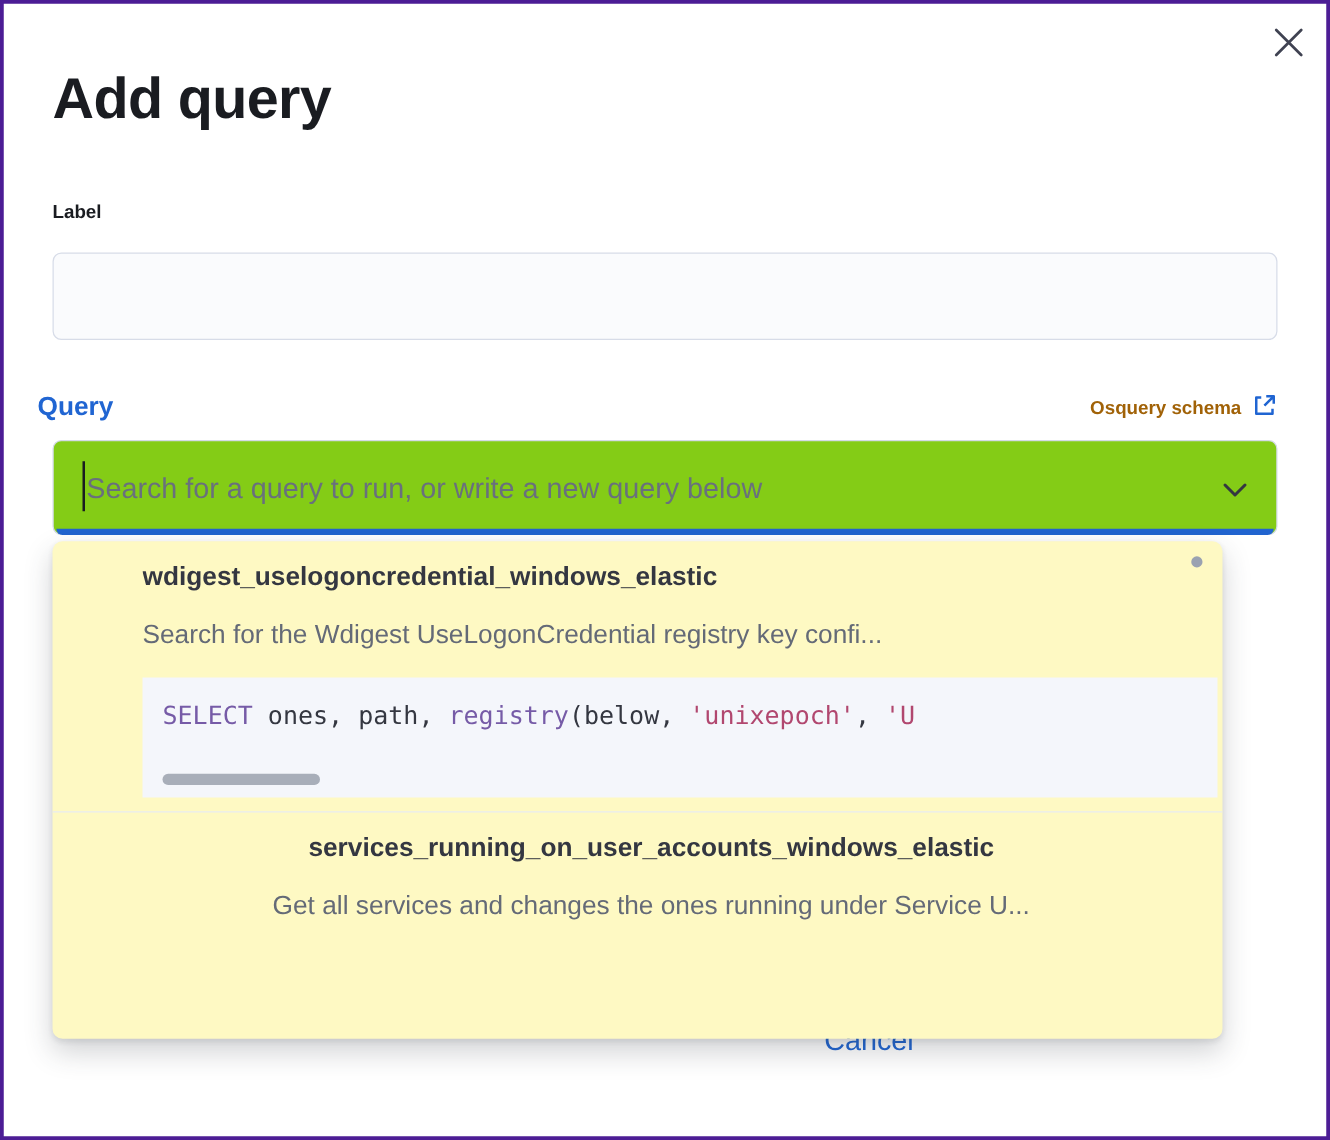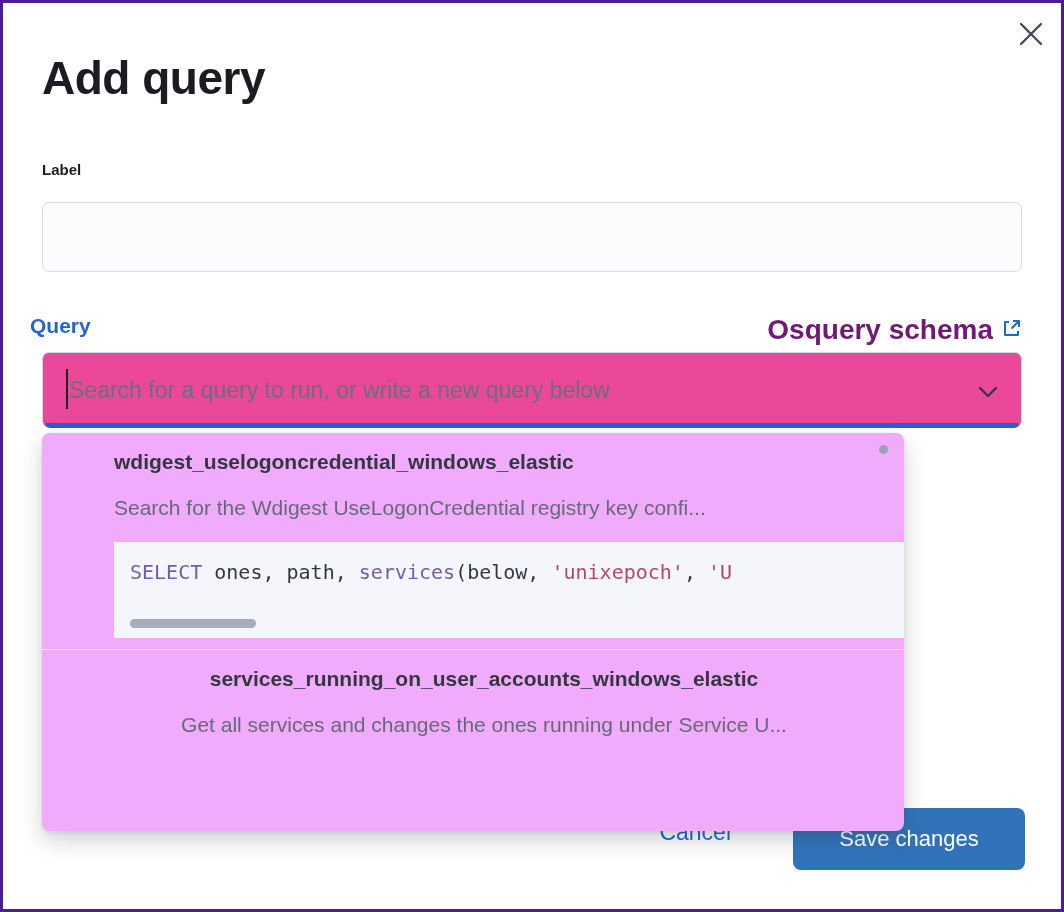--- a/index.html
+++ b/index.html
@@ -33,28 +33,28 @@
     font-size:22px; padding:0 20px; color:#343741; outline:none;
   }
 
   
   .query-row-label {
     position:absolute; left:27px; top:311px;
     font-size:21px; font-weight:700; color:#2065d2;
   }
   .schema-link {
     position:absolute; right:39px; top:311px;
-    font-size:28px; font-weight:600; color:#701a75; text-decoration:none;
+    font-size:15px; font-weight:600; color:#a16207; text-decoration:none;
     display:flex; align-items:center; gap:8px;
   }
 
   
   .combobox {
     position:absolute; left:39px; top:349px; width:980px; height:76px;
-    background:#ec4899; border:1px solid #d3dae6; border-radius:7px;
+    background:#84cc16; border:1px solid #d3dae6; border-radius:7px;
   }
   .combo-input {
     position:absolute; left:0; top:0; width:100%; height:100%;
     border:none; background:transparent; outline:none;
     font-size:23px; color:#343741; padding:0 60px 0 26px;
     font-family:"Liberation Sans", sans-serif;
   }
   .combo-input::placeholder { color:#69707d; opacity:1; }
   .caret {
     position:absolute; left:23px; top:16px; width:2px; height:40px; background:#1a1c21;
@@ -77,22 +77,22 @@
   }
   .save-btn {
     position:absolute; right:36px; top:805px; width:232px; height:62px;
     background:#3173b9; border:none; border-radius:8px; cursor:pointer;
     font-size:22px; font-weight:500; color:#ffffff;
     font-family:"Liberation Sans", sans-serif;
   }
 
   
   .dropdown {
-    position:absolute; left:39px; top:430px; width:862px; height:398px;
-    background:#f0abfc; border-radius:8px; z-index:5; overflow:hidden;
+    position:absolute; left:39px; top:430px; width:936px; height:398px;
+    background:#fef9c3; border-radius:8px; z-index:5; overflow:hidden;
     box-shadow:0 10px 22px rgba(52,55,65,0.22), 0 2px 4px rgba(52,55,65,0.10);
   }
   .scroll-dot {
     position:absolute; top:12px; right:16px; width:9px; height:9px;
     border-radius:50%; background:#9aa2b1;
   }
   .option { padding:16px 50px 11px 72px; cursor:pointer; }
   .option + .option { border-top:1px solid #e7ebf1;text-align:center; }
   .opt-title {
     font-size:21px; line-height:26px; font-weight:700; color:#343741;
@@ -152,29 +152,28 @@
     <div class="caret"></div>
     <div class="chevron">
       <svg width="26" height="26" viewBox="0 0 26 26">
         <path d="M5 9 L13 17 L21 9" stroke="#343741" stroke-width="2.4" fill="none" stroke-linecap="round" stroke-linejoin="round"></path>
       </svg>
     </div>
     <div class="focus-bar"></div>
   </div>
 
   <button class="cancel-btn">Cancel</button>
-  <button class="save-btn">Save changes</button>
 
   <div class="dropdown">
     <div>
   <div class="option">
     <div class="opt-title">wdigest_uselogoncredential_windows_elastic</div>
     <div class="opt-desc">Search for the Wdigest UseLogonCredential registry key confi...</div>
     <div class="opt-code">
-      <code class="code-line"><span class="tok-keyword">SELECT</span><span class="tok-plain"> ones, path, </span><span class="tok-keyword">services</span><span class="tok-plain">(below, </span><span class="tok-string">'unixepoch'</span><span class="tok-plain">, </span><span class="tok-string">'U</span></code>
+      <code class="code-line"><span class="tok-keyword">SELECT</span><span class="tok-plain"> ones, path, </span><span class="tok-keyword">registry</span><span class="tok-plain">(below, </span><span class="tok-string">'unixepoch'</span><span class="tok-plain">, </span><span class="tok-string">'U</span></code>
       <div class="hscroll-thumb"></div>
     </div>
   </div>
 
   <div class="option">
     <div class="opt-title">services_running_on_user_accounts_windows_elastic</div>
     <div class="opt-desc">Get all services and changes the ones running under Service U...</div>
   </div>
 </div>
     <div class="scroll-dot"></div>

